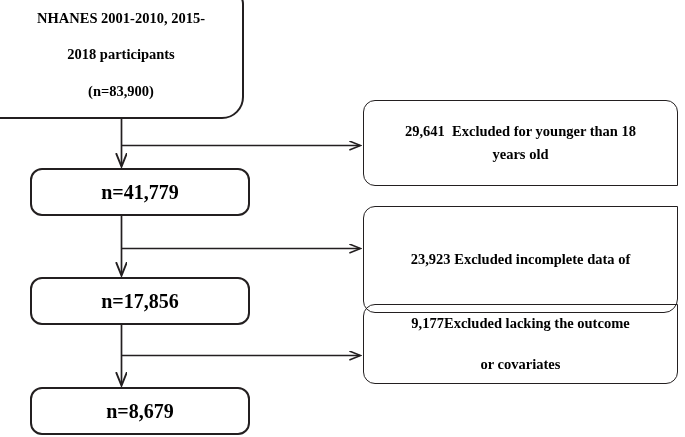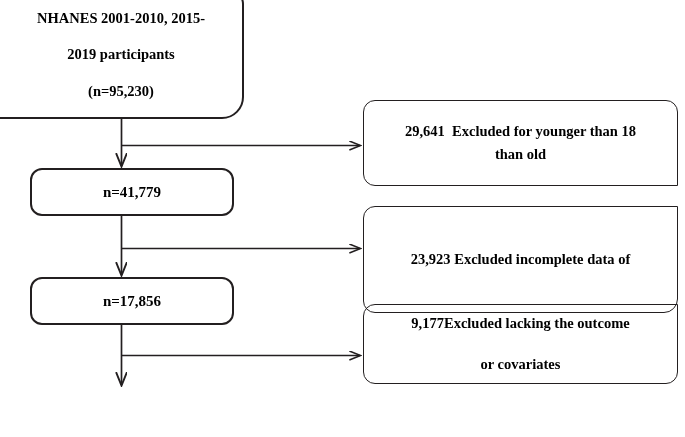--- a/index.html
+++ b/index.html
@@ -49,25 +49,25 @@
     border-radius: 0 14px 22px 0;
     font-size: 14.5px;
     line-height: 1.0;
     padding-left: 6px;
   }
   #box-source .node-line { margin: 11px 0; font-family: Liberation Serif, serif; }
 
   
   .count-box {
     left: 30px;
-    width: 204px;
+    width: 220px;
     height: 48px;
     border: 2px solid #231f20;
     border-radius: 12px;
-    font-size: 15px;
+    font-size: 20px;
   }
   #box-count-1 { top: 168px; }
   #box-count-2 { top: 277px; text-align: center; }
   #box-count-3 { top: 387px; }
 
   
   .excl-box {
     left: 363px;
     width: 315px;
     border: 1.6px solid #231f20;
@@ -116,36 +116,39 @@
     </g>
 
     <g>
       <path d="M121.5,325 L121.5,385" fill="none" stroke="#231f20" stroke-width="1.7" marker-end="url(#arrow-head)"></path>
       <path d="M121.5,355.5 L360,355.5" fill="none" stroke="#231f20" stroke-width="1.4" marker-end="url(#arrow-head)"></path>
     </g>
   </svg>
 
   <div class="node-box" id="box-source">
     <span class="node-line">NHANES 2001-2010, 2015-</span>
-    <span class="node-line">2019 participants</span>
-    <span class="node-line">(n=95,230)</span>
+    <span class="node-line">2018 participants</span>
+    <span class="node-line">(n=83,900)</span>
   </div>
 
   <div class="node-box count-box" id="box-count-1">
     <span class="node-line">n=41,779</span>
   </div>
 
   <div class="node-box count-box" id="box-count-2">
     <span class="node-line">n=17,856</span>
   </div>
 
+  <div class="node-box count-box" id="box-count-3">
+    <span class="node-line">n=8,679</span>
+  </div>
 
   <div class="node-box excl-box" id="box-excl-1">
     <span class="node-line">29,641  Excluded for younger than 18</span>
-    <span class="node-line">than old</span>
+    <span class="node-line">years old</span>
   </div>
 
   <div class="node-box excl-box" id="box-excl-2">
     <span class="node-line">23,923 Excluded incomplete data of</span>
   </div>
 
   <div class="node-box excl-box" id="box-excl-3">
     <span class="node-line">9,177Excluded lacking the outcome</span>
     <span class="node-line">or covariates</span>
   </div>

